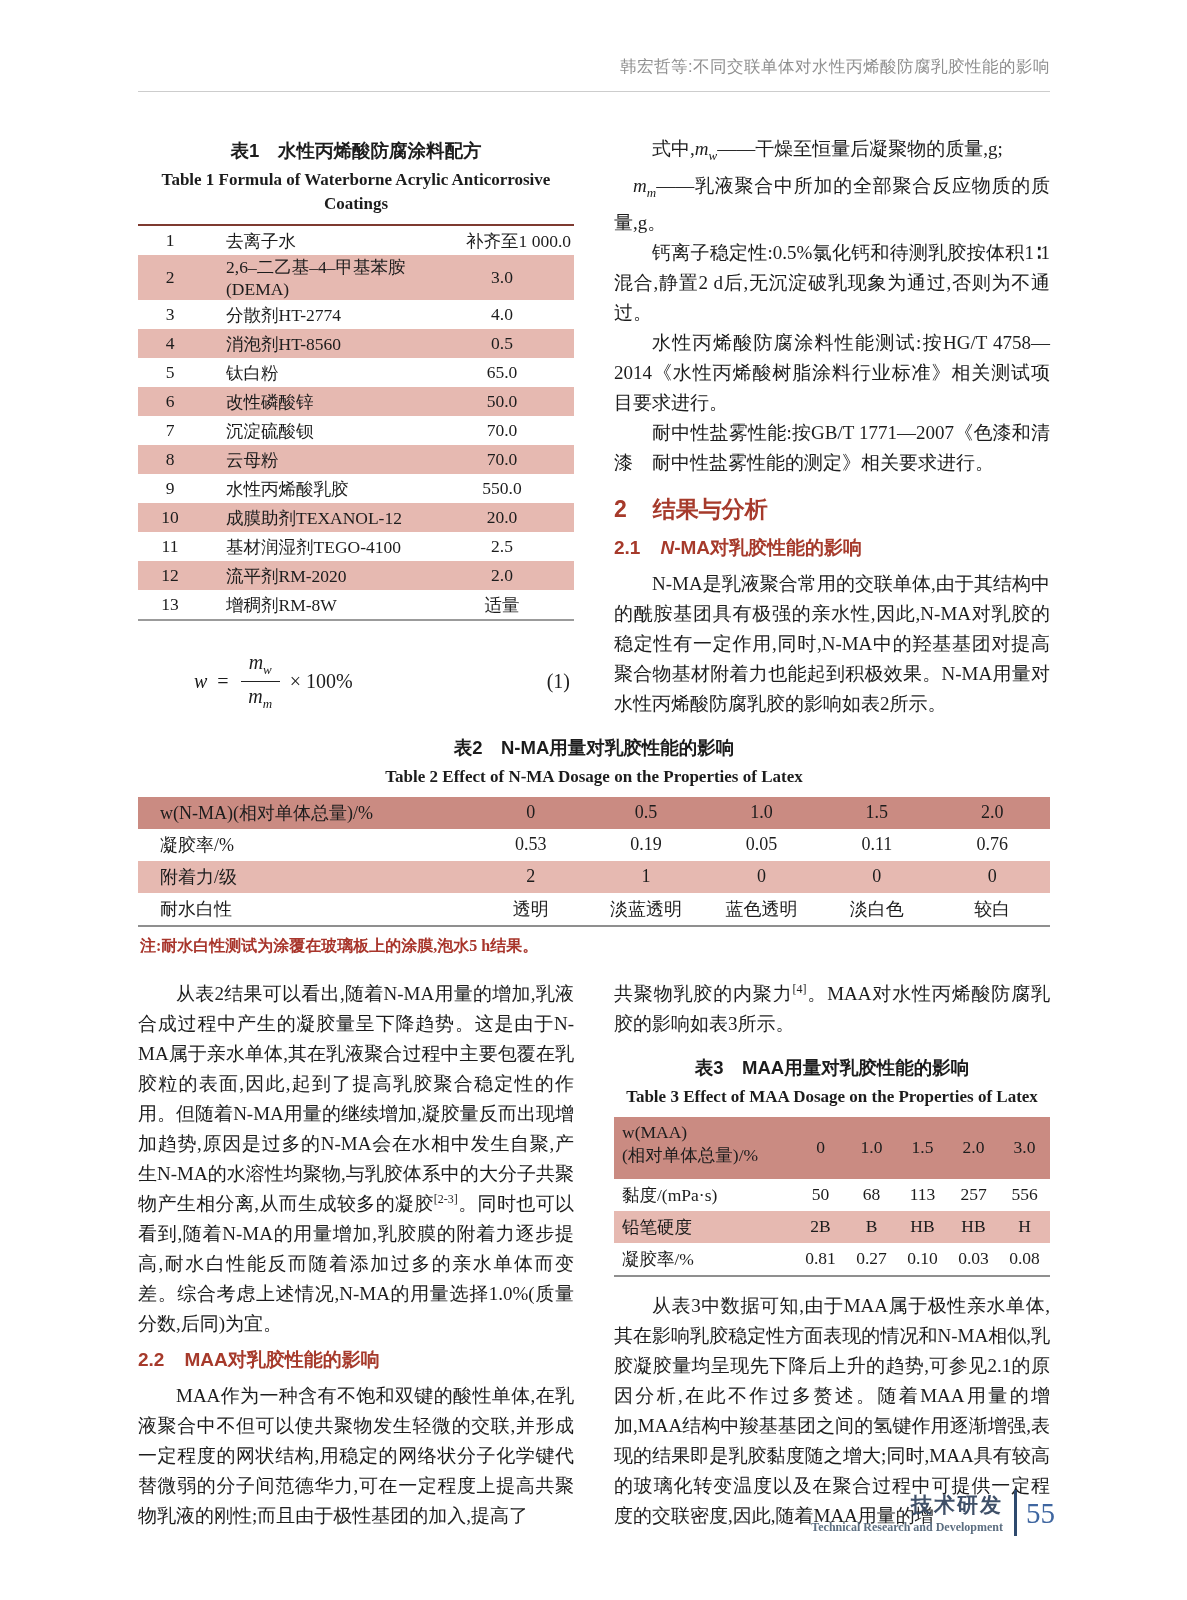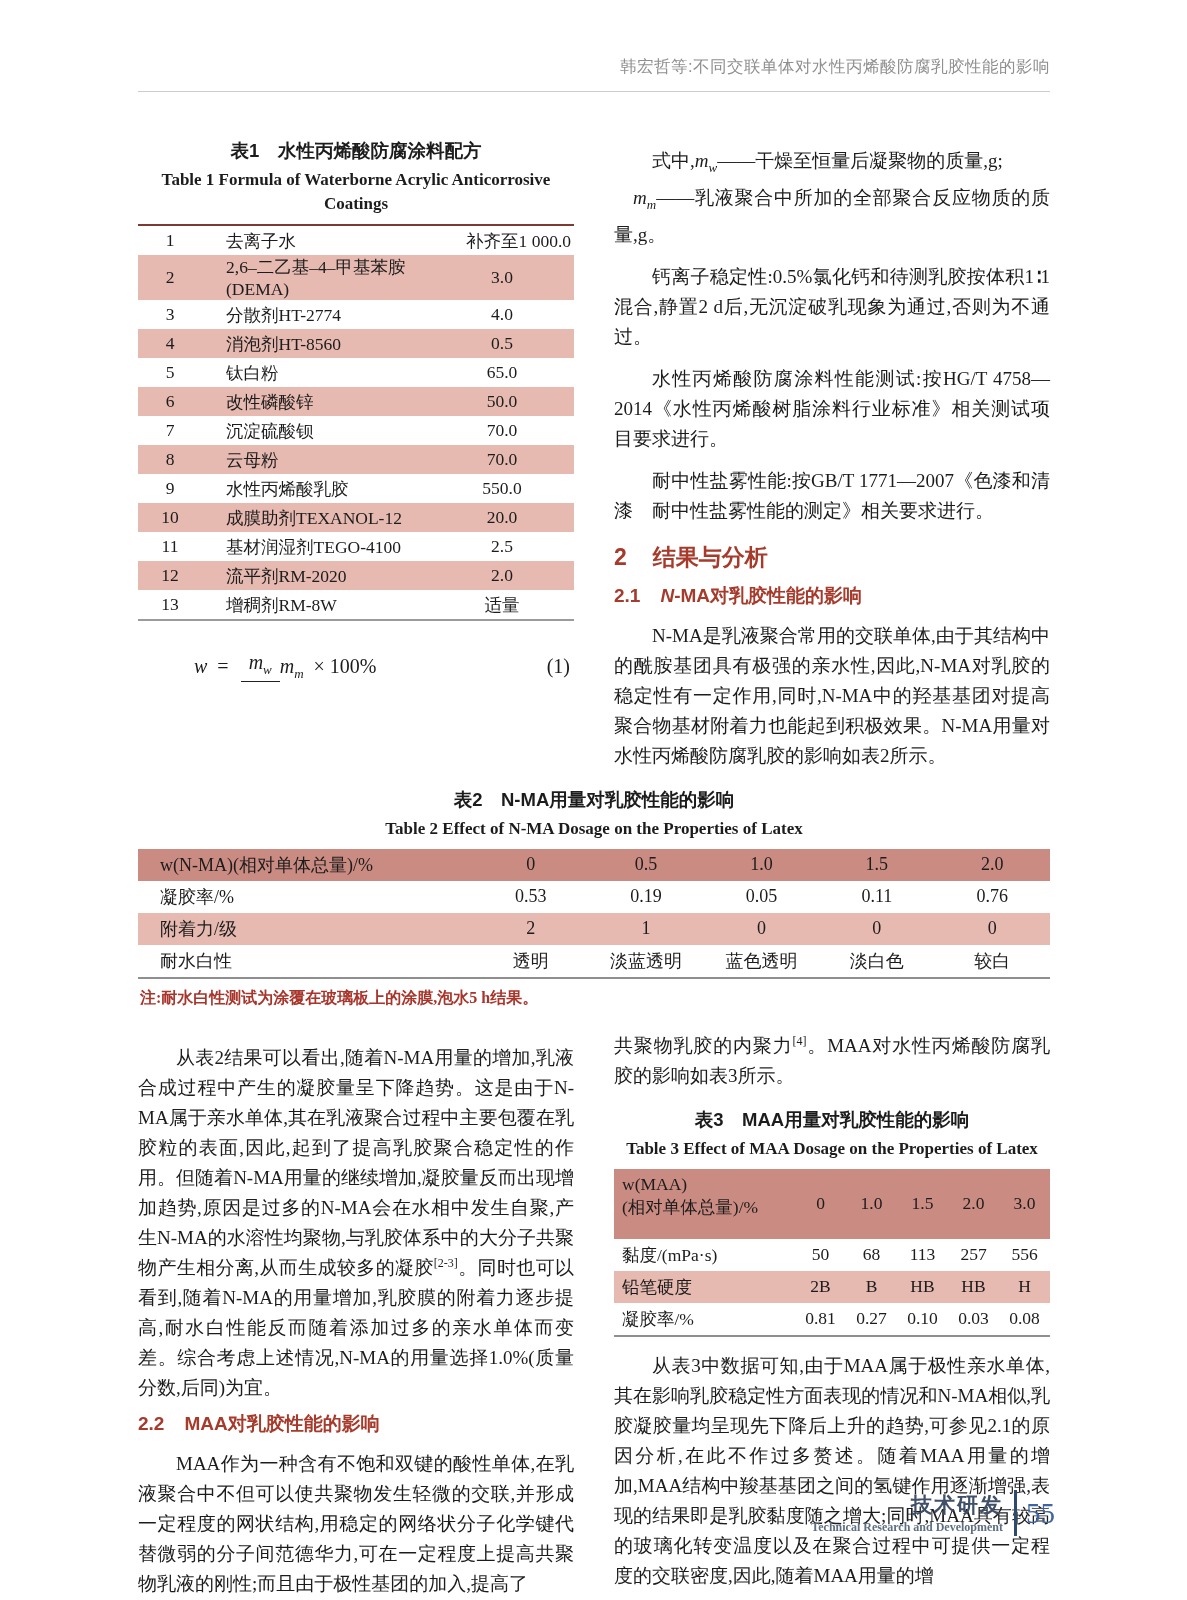--- a/index.html
+++ b/index.html
@@ -34,29 +34,29 @@
   .head-row{background:#ca8b82;}
   .stripe{background:#e6b9b1;}
   .ivar{font-style:italic;}
 
   
   .formula{display:flex;justify-content:space-between;align-items:center;
         margin:30px 4px 0 56px;font-size:20px;}
   .f-expr{display:flex;align-items:center;}
   .f-w{font-style:italic;margin-right:10px;}
   .f-eq{margin-right:12px;}
-  .frac{display:inline-flex;flex-direction:row;align-items:center;margin-right:10px;font-style:italic;}
+  .frac{display:inline-flex;flex-direction:column;align-items:center;margin-right:10px;font-style:italic;}
   .frac .num{display:block;border-bottom:1.4px solid #222;padding:0 8px 3px;}
   .frac .den{display:block;padding-top:3px;}
   .frac sub,.ms{font-size:13px;}
   .f-no{margin-left:8px;}
 
   
   .bp{margin:0;font-size:19px;line-height:30px;text-align:justify;}
-  .ind2{text-indent:2em;margin-top:12px;}
+  .ind2{text-indent:2em;}
   .ind1{text-indent:1em;}
   .ref{font-size:12px;vertical-align:super;line-height:0;}
 
   
   .sec2{font-family:"Liberation Sans","DejaVu Sans",sans-serif;font-weight:bold;font-size:23px;
         color:#a63a2b;margin:16px 0 10px;}
   .sec2 .sec-num{margin-right:26px;}
   .sec3{font-family:"Liberation Sans","DejaVu Sans",sans-serif;font-weight:bold;font-size:19px;
         color:#a63a2b;margin:8px 0 8px;}
   .sec3 .sec-num3{margin-right:20px;}
@@ -65,21 +65,21 @@
   .t2-block{margin-top:16px;}
   .t2{width:100%;border-bottom:2px solid #8f8f8f;}
   .t2 td{font-size:18px;height:30px;text-align:center;}
   .t2 .c-label{width:312px;text-align:left;padding-left:22px;}
   .t2-note{color:#a8352b;font-weight:600;font-size:16px;margin:9px 0 0 2px;}
 
   
   .t3{width:100%;border-bottom:2px solid #8f8f8f;margin-bottom:14px;}
   .t3 td{font-size:17.5px;height:30px;text-align:center;}
   .t3 .c-label{width:172px;text-align:left;padding-left:8px;}
-  .t3 .two-line{line-height:23px;padding-top:4px;padding-bottom:20px;}
+  .t3 .two-line{line-height:23px;padding-top:4px;padding-bottom:12px;}
 
   
   .footer{position:absolute;right:132px;bottom:64px;display:flex;align-items:center;}
   .f-left{text-align:right;margin-right:9px;}
   .f-cn{font-family:"Liberation Sans","DejaVu Sans",sans-serif;font-weight:bold;font-size:21px;
         color:#3f5068;letter-spacing:2px;}
   .f-en{font-weight:bold;font-size:12px;color:#5c6e80;margin-top:1px;}
   .f-bar{width:3px;height:46px;background:#2f4a6e;margin:0 9px 0 2px;}
   .f-page{font-size:29px;color:#3f66a0;}
 </style>

